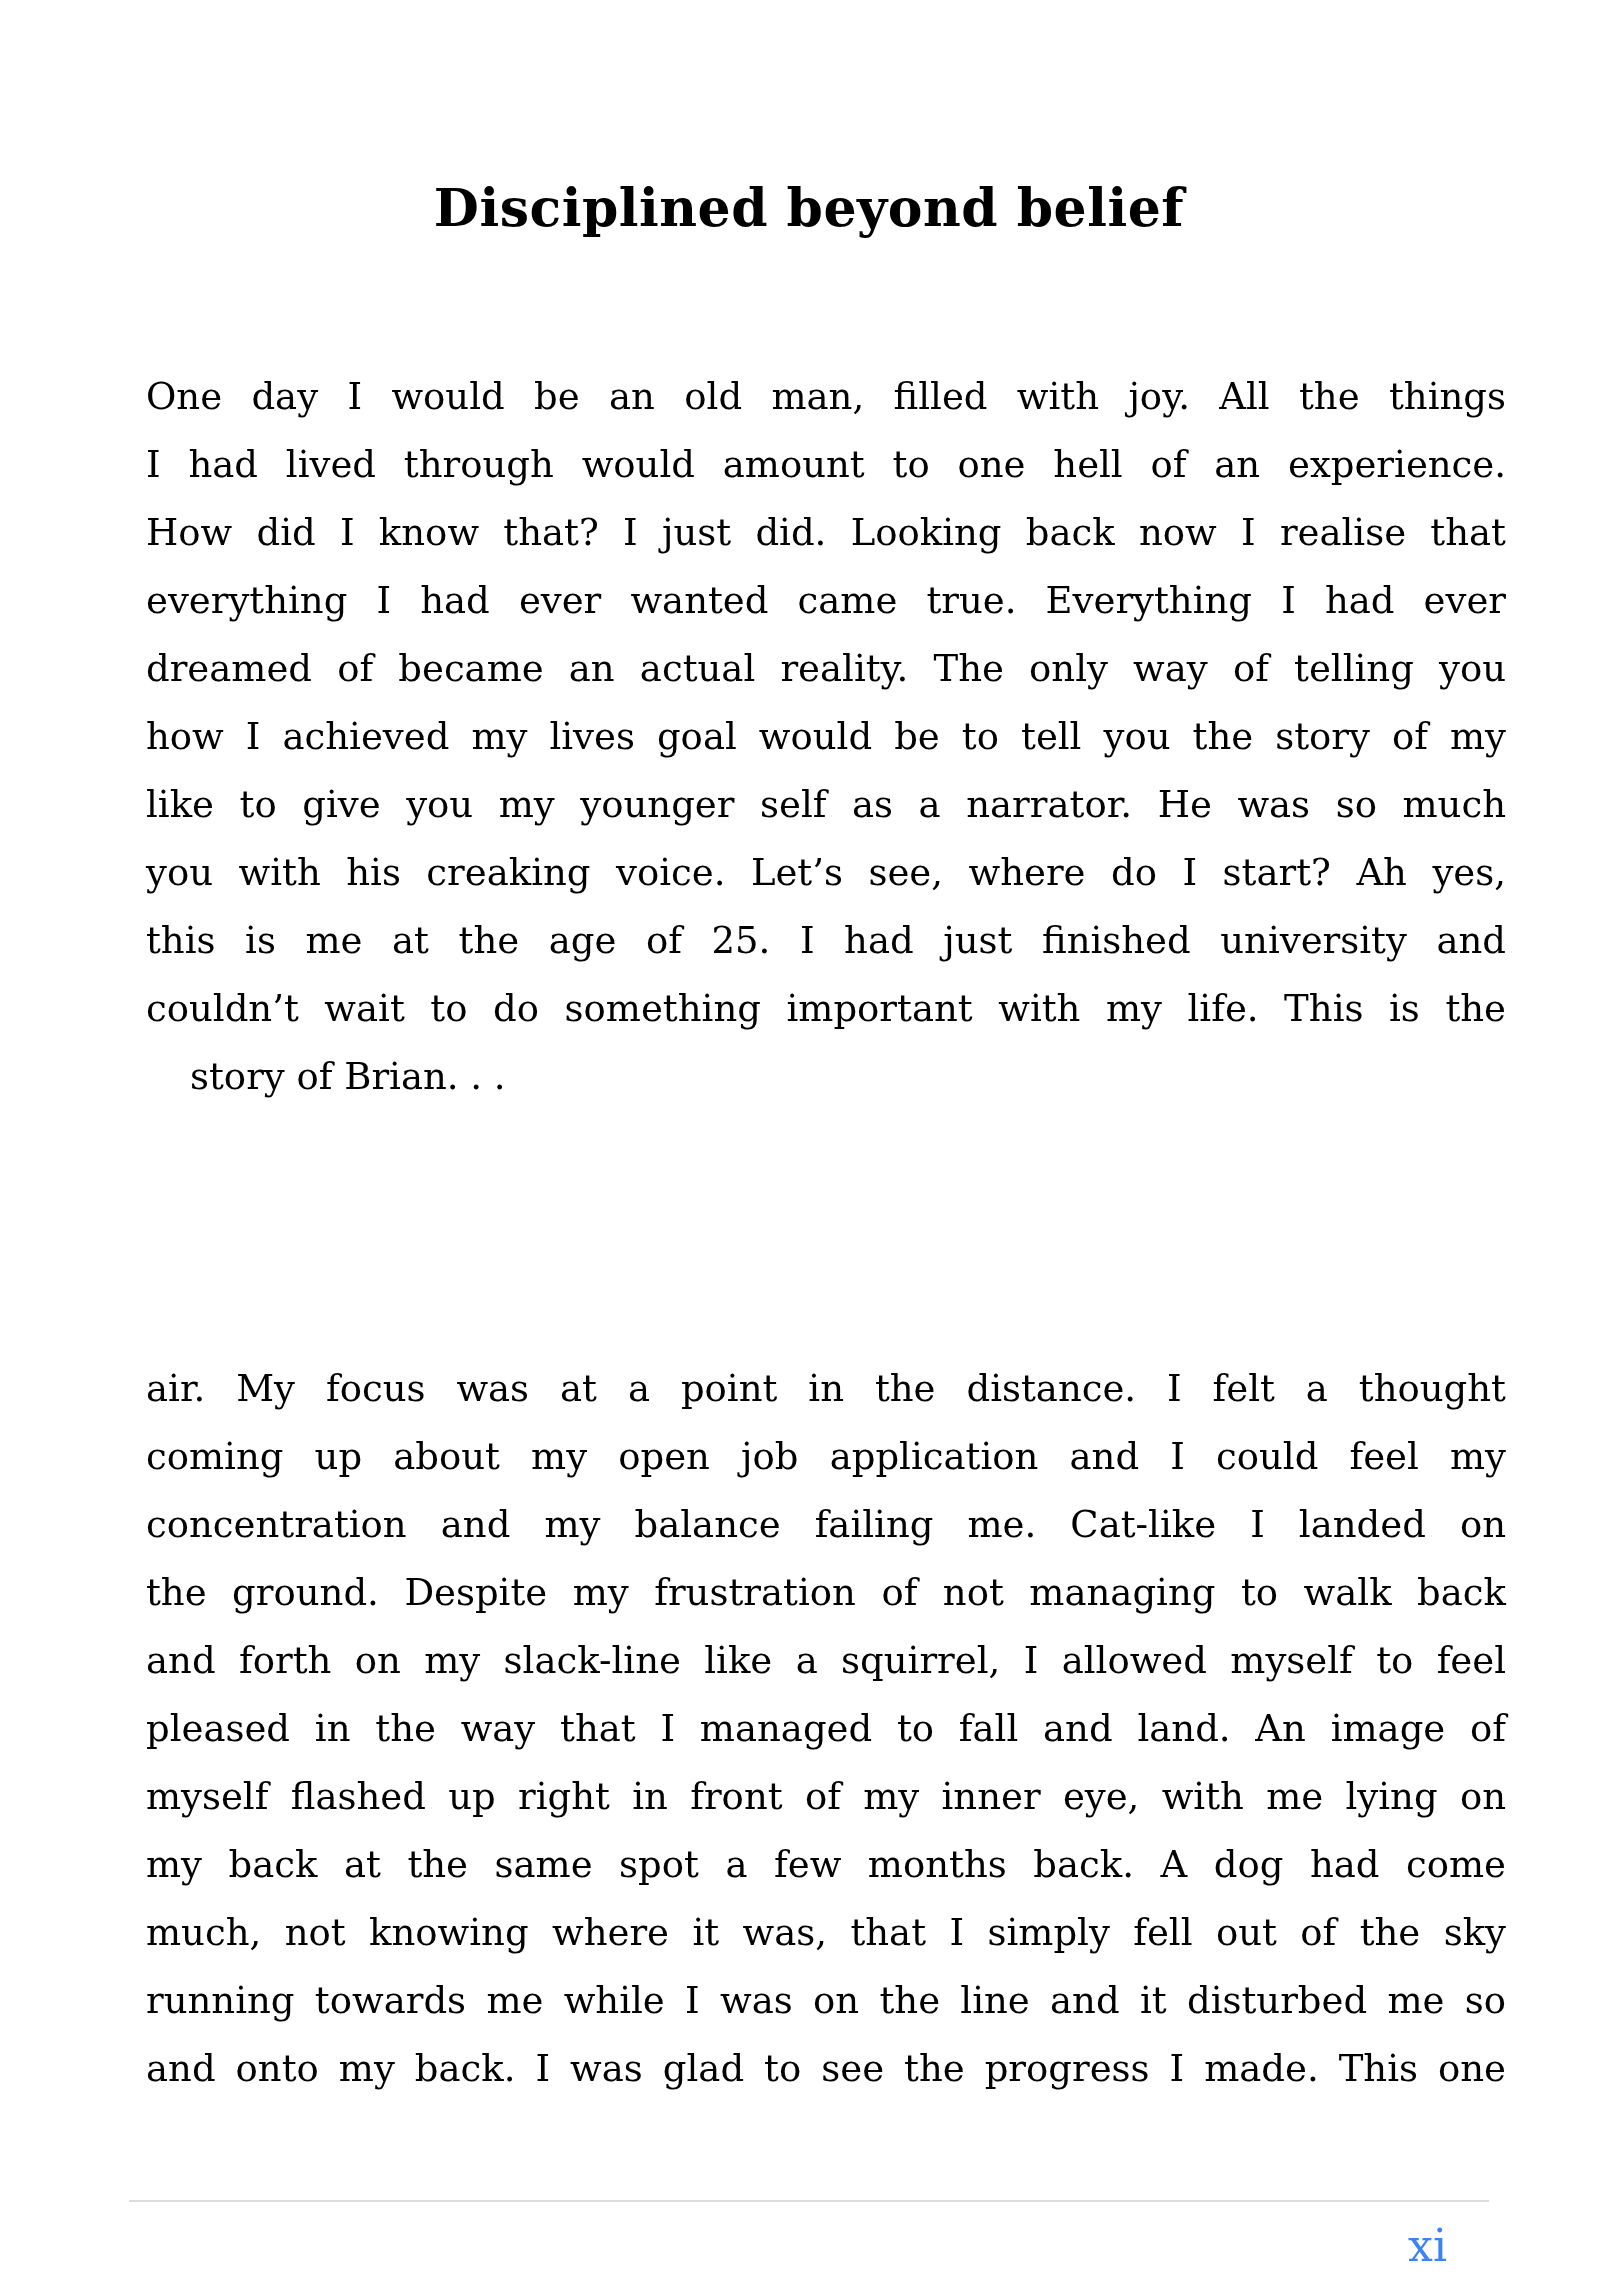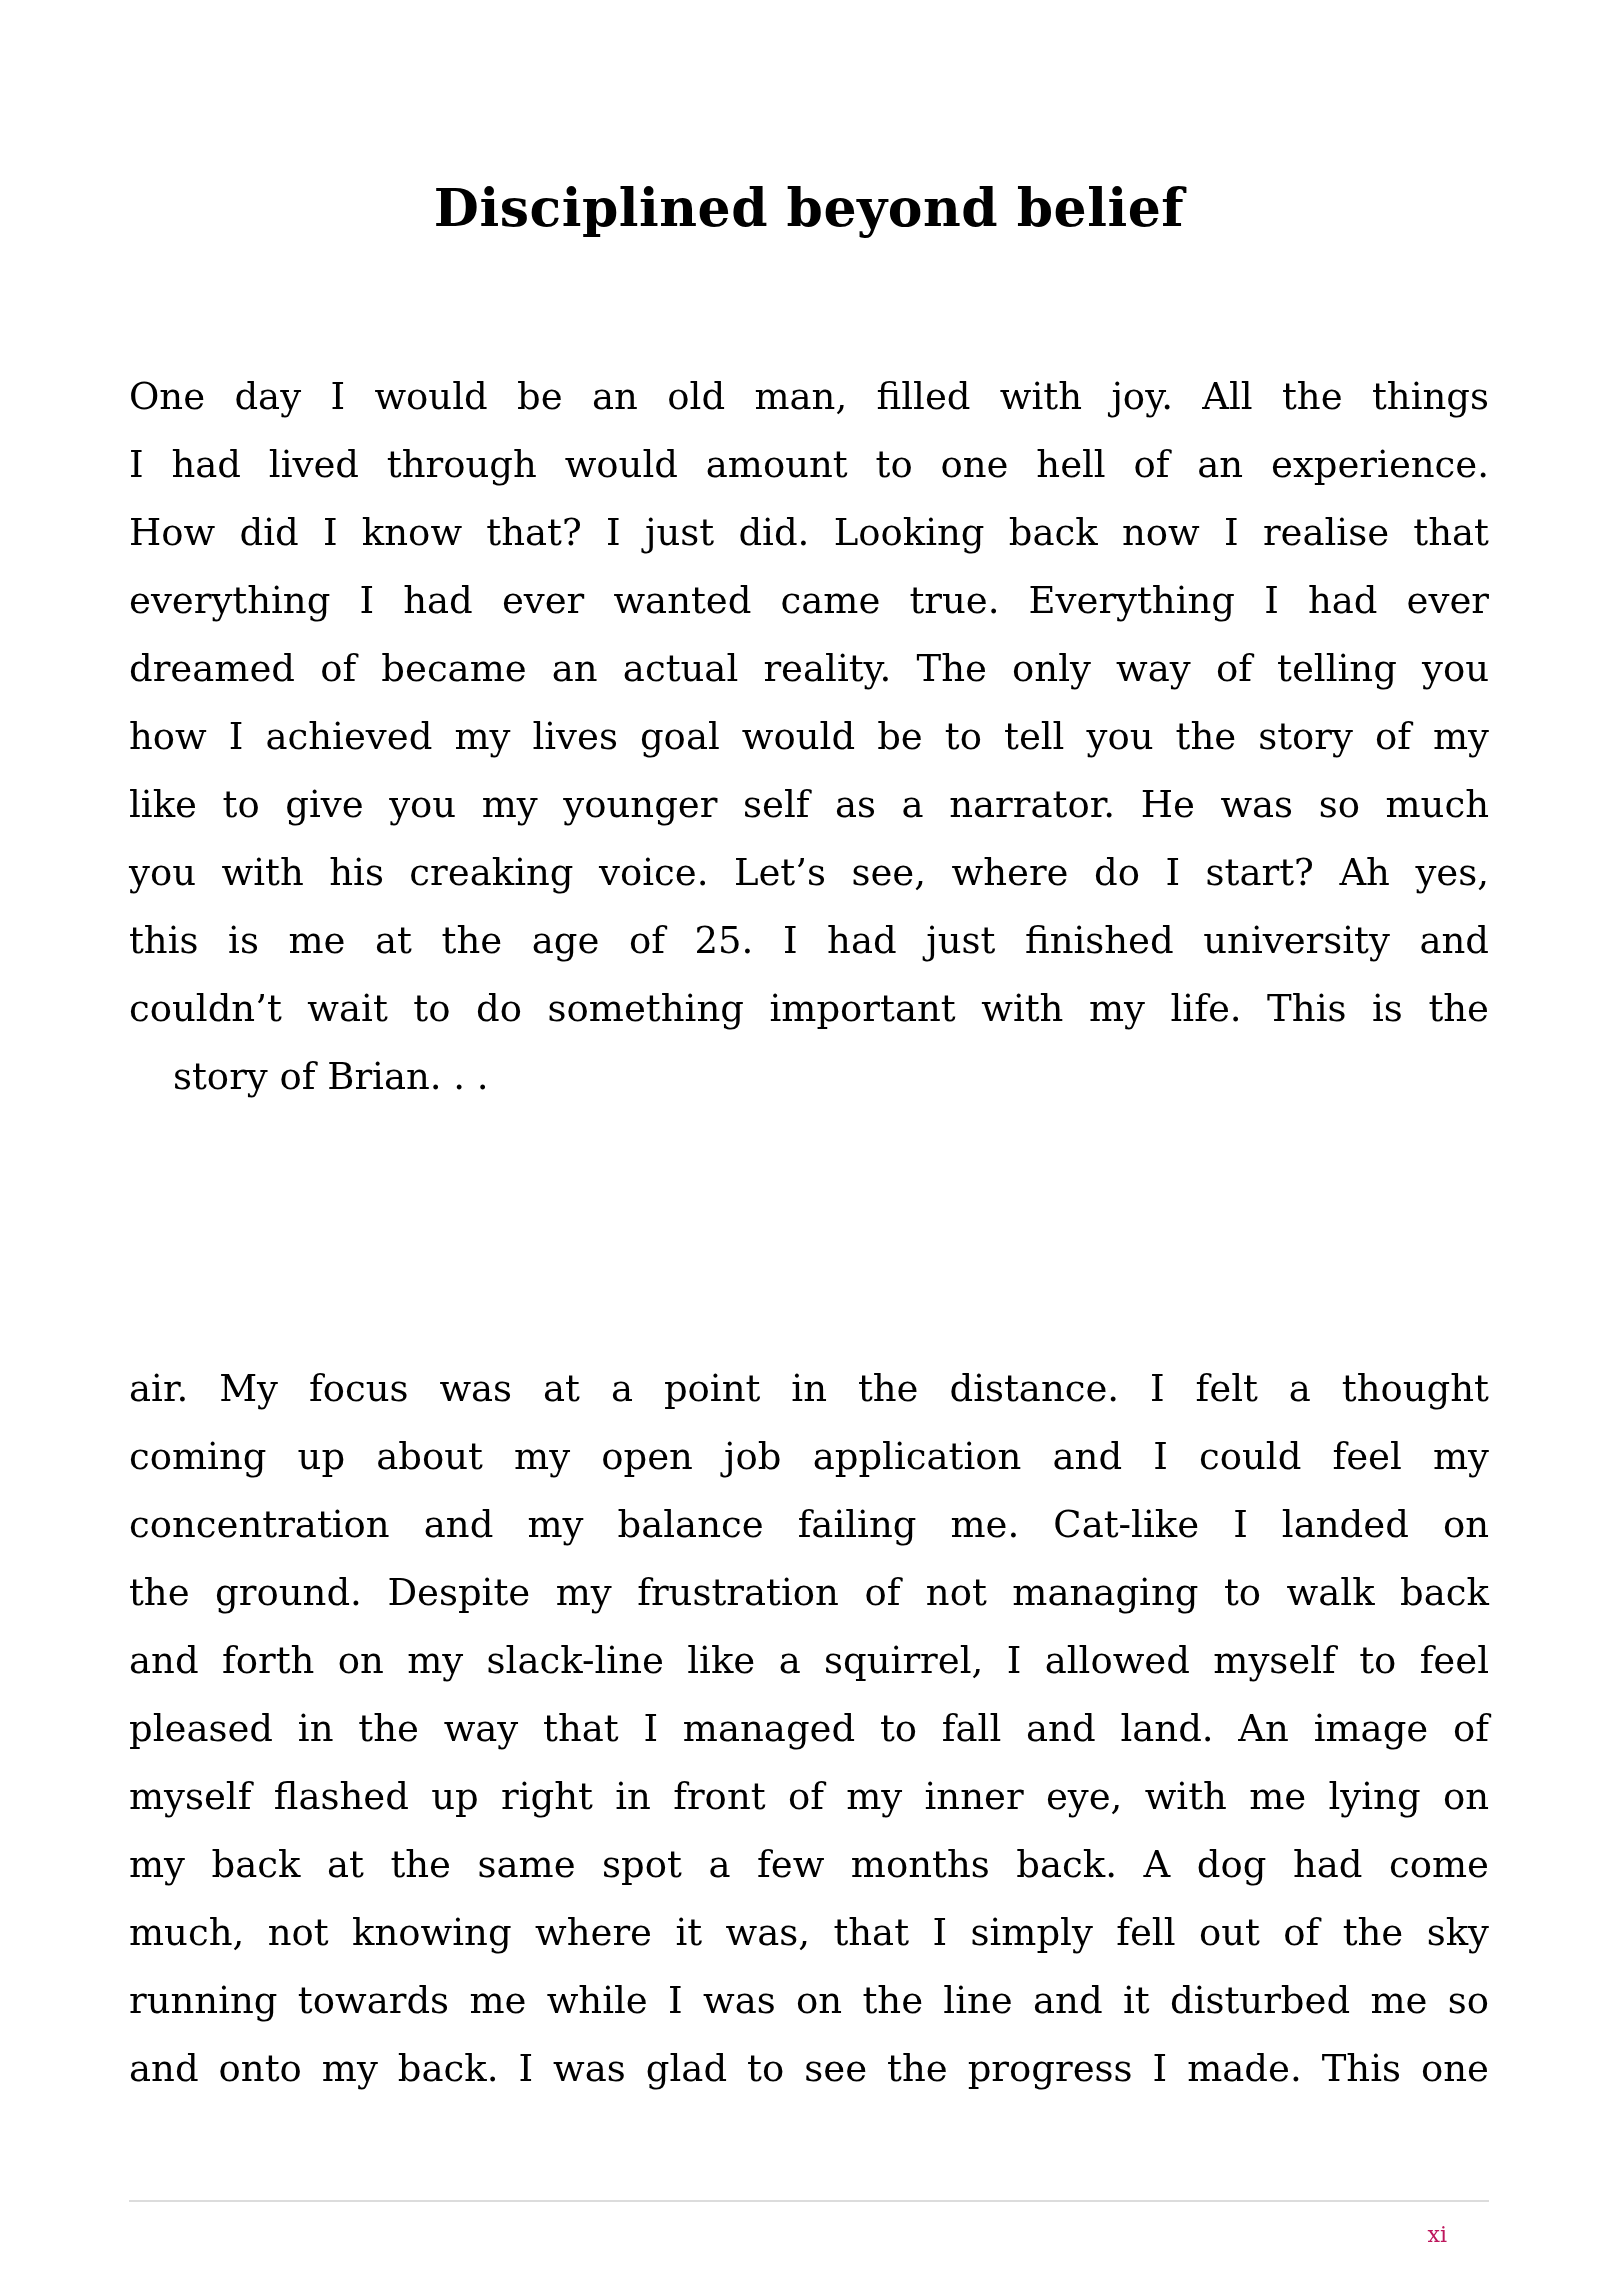--- a/index.html
+++ b/index.html
@@ -23,21 +23,21 @@
     width: 1360px;
     font-size: 52px;
     font-weight: bold;
     line-height: 1;
     text-align: center;
     letter-spacing: 0.5px;
     white-space: nowrap;
   }
   .para {
     position: absolute;
-    left: 129px;
+    left: 146px;
     width: 1360px;
     font-size: 37px;
   }
   .para-1 { top: 363px; }
   .para-2 { top: 1355px; }
   .bodyline {
     height: 68px;
     line-height: 68px;
     text-align: justify;
     text-align-last: justify;
@@ -52,23 +52,23 @@
     left: 129px;
     top: 2200px;
     width: 1360px;
     height: 2.3px;
     background: #dcdcdc;
   }
   .page-number {
     position: absolute;
     right: 129px;
     top: 2224px;
-    font-size: 22px;
+    font-size: 44px;
     line-height: 1;
-    color: #be185d;
+    color: #3b82f6;
     text-align: right;
   }
 </style>
 </head>
 <body>
 
 <div class="page">
 
   <div class="chapter-title">Disciplined beyond belief</div>
 

